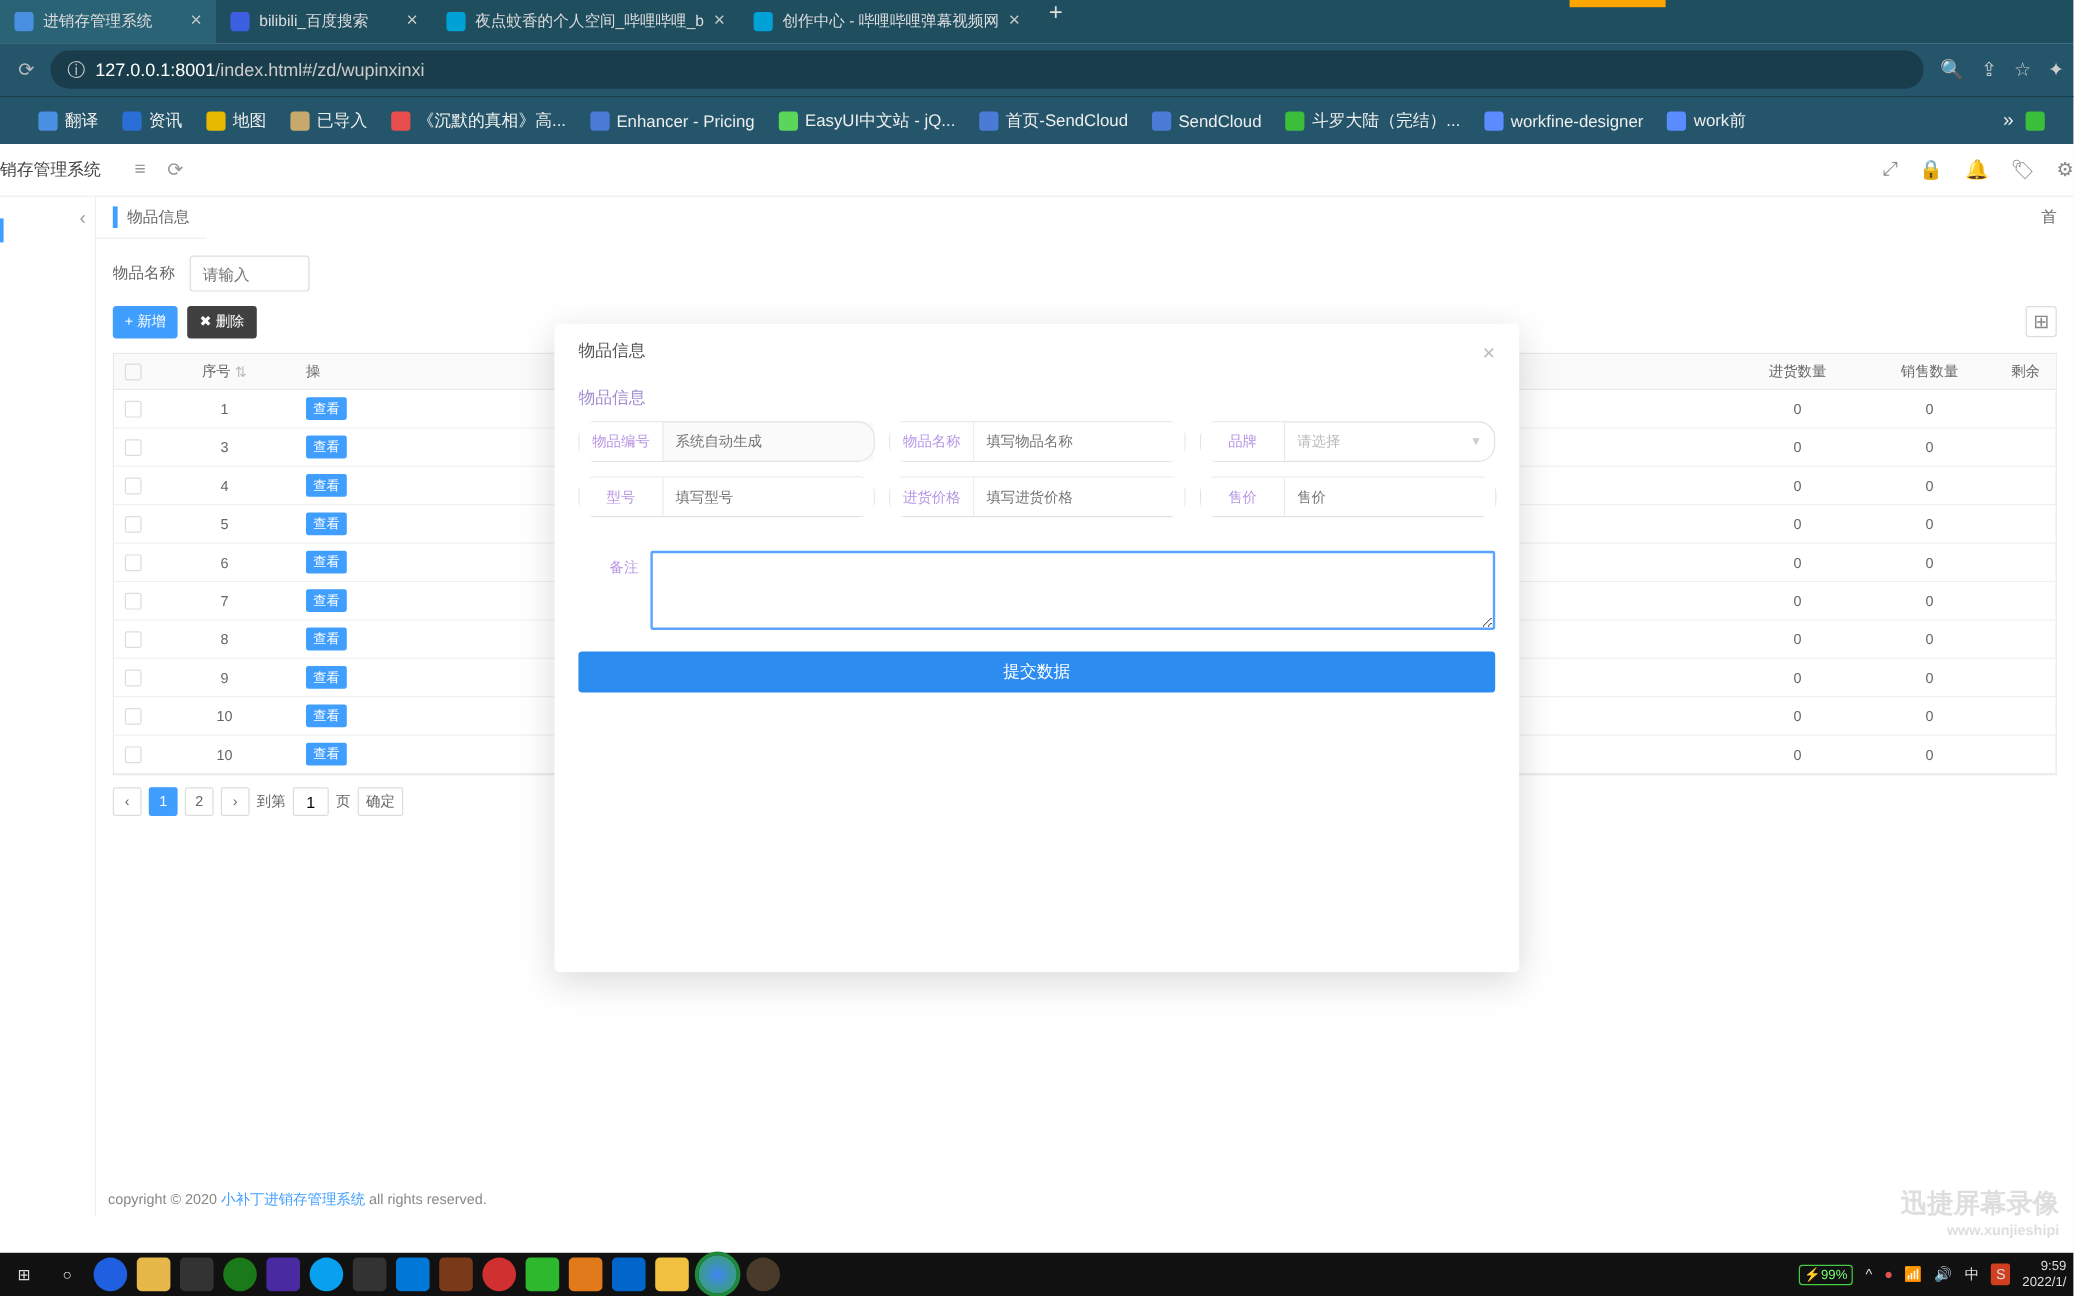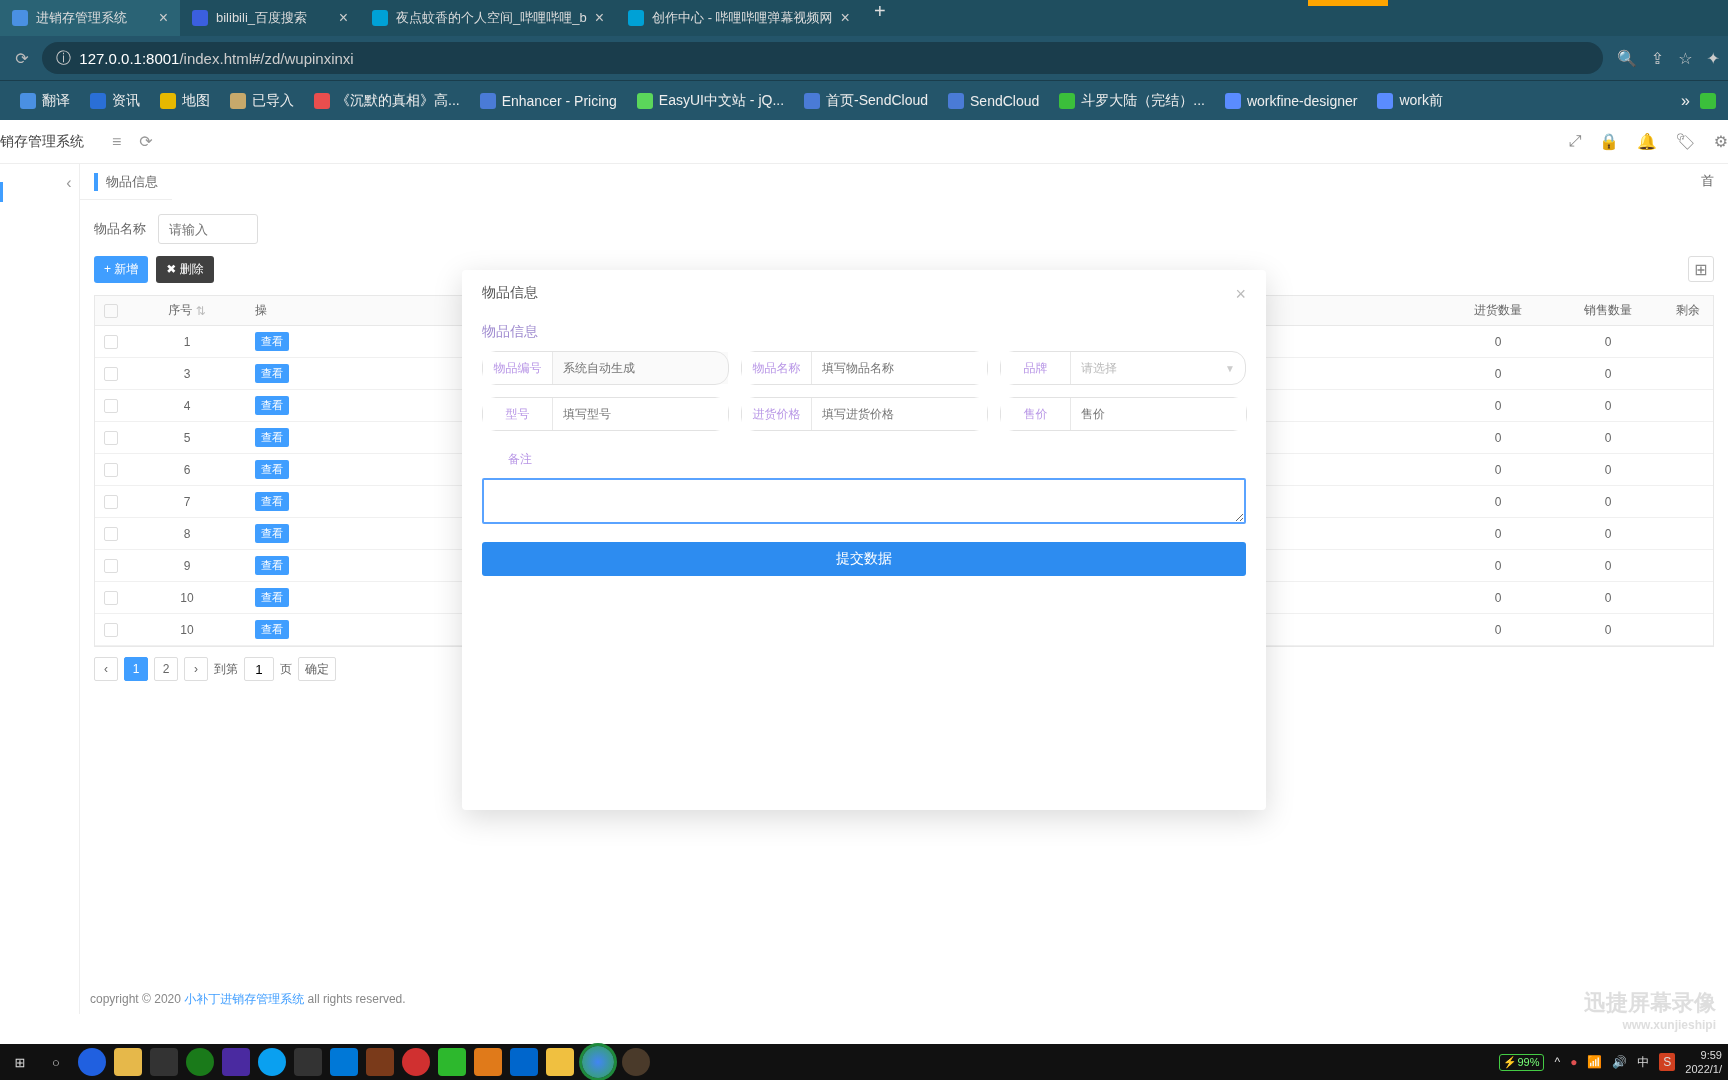--- a/index.html
+++ b/index.html
@@ -11,21 +11,21 @@
   .tab .favicon { width: 16px; height: 16px; background: #4a90e2; border-radius: 3px; display:inline-block; }
   .tab .close { margin-left: auto; font-size: 16px; color: #ccc; }
   .newtab { color: #ddd; padding: 0 12px; font-size: 20px; }
   
   .addr-bar { background: #24556a; height: 44px; display: flex; align-items: center; padding: 0 8px; }
   .nav-btns { display: flex; gap: 6px; padding-right: 6px; }
   .nav-btn { width: 28px; height: 28px; display:flex; align-items:center; justify-content:center; color:#bbb; }
   .url-box { flex:1; background: #1a3d4c; border-radius: 20px; height: 32px; display:flex; align-items:center; padding: 0 14px; color:#ccc; font-size: 15px; }
   .addr-icons { display:flex; gap: 14px; padding-left: 14px; color:#ccc; }
   
-  .bookmark-bar { background: #24556a; height: 40px; display:flex; align-items:center; padding: 0 12px; gap: 4px; border-top:1px solid #1a3d4c; }
+  .bookmark-bar { background: #24556a; height: 40px; display:flex; align-items:center; padding: 0 24px; gap: 4px; border-top:1px solid #1a3d4c; }
   .bm-item { display:flex; align-items:center; gap:6px; color:#eee; font-size:14px; padding: 4px 8px; }
   .bm-icon { width:16px; height:16px; border-radius:3px; display:inline-block; }
   
   .app { background:#fff; height: calc(100% - 120px - 36px); position: relative; }
   .app-top { height: 44px; display:flex; align-items:center; padding: 0 0; border-bottom:1px solid #eee;text-align:right; }
   .app-title { color:#444; font-size:14px; font-weight:500; }
   .top-icons { margin-left:auto; display:flex; gap:18px; color:#888; }
   .top-icons span { font-size:16px; }
   
   .content { display:flex; height: calc(100% - 44px - 30px); }
@@ -75,21 +75,21 @@
   .modal-close { margin-left:auto; color:#bbb; font-size:18px; cursor:pointer; }
   .modal-body { padding: 4px 20px 20px; }
   .fieldset-lbl { color:#a08cd0; font-size:14px; padding-bottom:10px; }
   .form-grid { display:grid; grid-template-columns: 1fr 1fr 1fr; gap:12px; }
   .form-row2 { margin-top:12px; display:grid; grid-template-columns: 1fr 1fr 1fr; gap:12px; }
   .field { display:flex; border:1px solid #e2e2e2; border-radius:14px; height:34px; }
   .field-lbl { width:70px; display:flex; align-items:center; justify-content:center; font-size:12px; color:#b896e6; background:#fff; border-right:1px solid #e8e8e8; }
   .field-inp { flex:1; border:none; padding:0 10px; font-size:12px; color:#bbb; outline:none; }
   .field-sel { flex:1; display:flex; align-items:center; padding:0 10px; font-size:12px; color:#bbb; }
   .chev { margin-left:auto; color:#ccc; font-size:10px; }
-  .remark-row { margin-top:14px; display:flex; gap:10px;flex-direction:column; }
+  .remark-row { margin-top:28px; display:flex; gap:10px; }
   .remark-lbl { width:50px; text-align:right; font-size:12px; color:#b896e6; padding-top:6px; }
   .remark-ta { flex:1; border:2px solid #5aa3ff; border-radius:2px; height:66px; resize: vertical; outline:none; padding:6px; }
   .submit-btn { margin-top:18px; background:#2d8cf0; color:#fff; width:100%; height:34px; border:none; border-radius:3px; font-size:14px; }
   
   .taskbar { position:absolute; bottom:0; left:0; right:0; height:36px; background:#111; display:flex; align-items:center; padding:0 6px; gap:8px; }
   .task-ico { width:28px; height:28px; border-radius:4px; display:flex; align-items:center; justify-content:center; font-size:13px; color:#ddd; }
   .chrome-active { border-radius:50%; background:radial-gradient(#4285f4, #34a853); width:32px; height:32px; box-shadow:0 0 0 3px #1f8a3c; }
   .tray { margin-left:auto; display:flex; align-items:center; gap:10px; color:#ddd; font-size:12px; }
   .battery { border:1px solid #4c4; border-radius:3px; padding:1px 4px; font-size:11px; color:#7f7; }
   .clock { text-align:right; line-height:14px; font-size:11px; }

